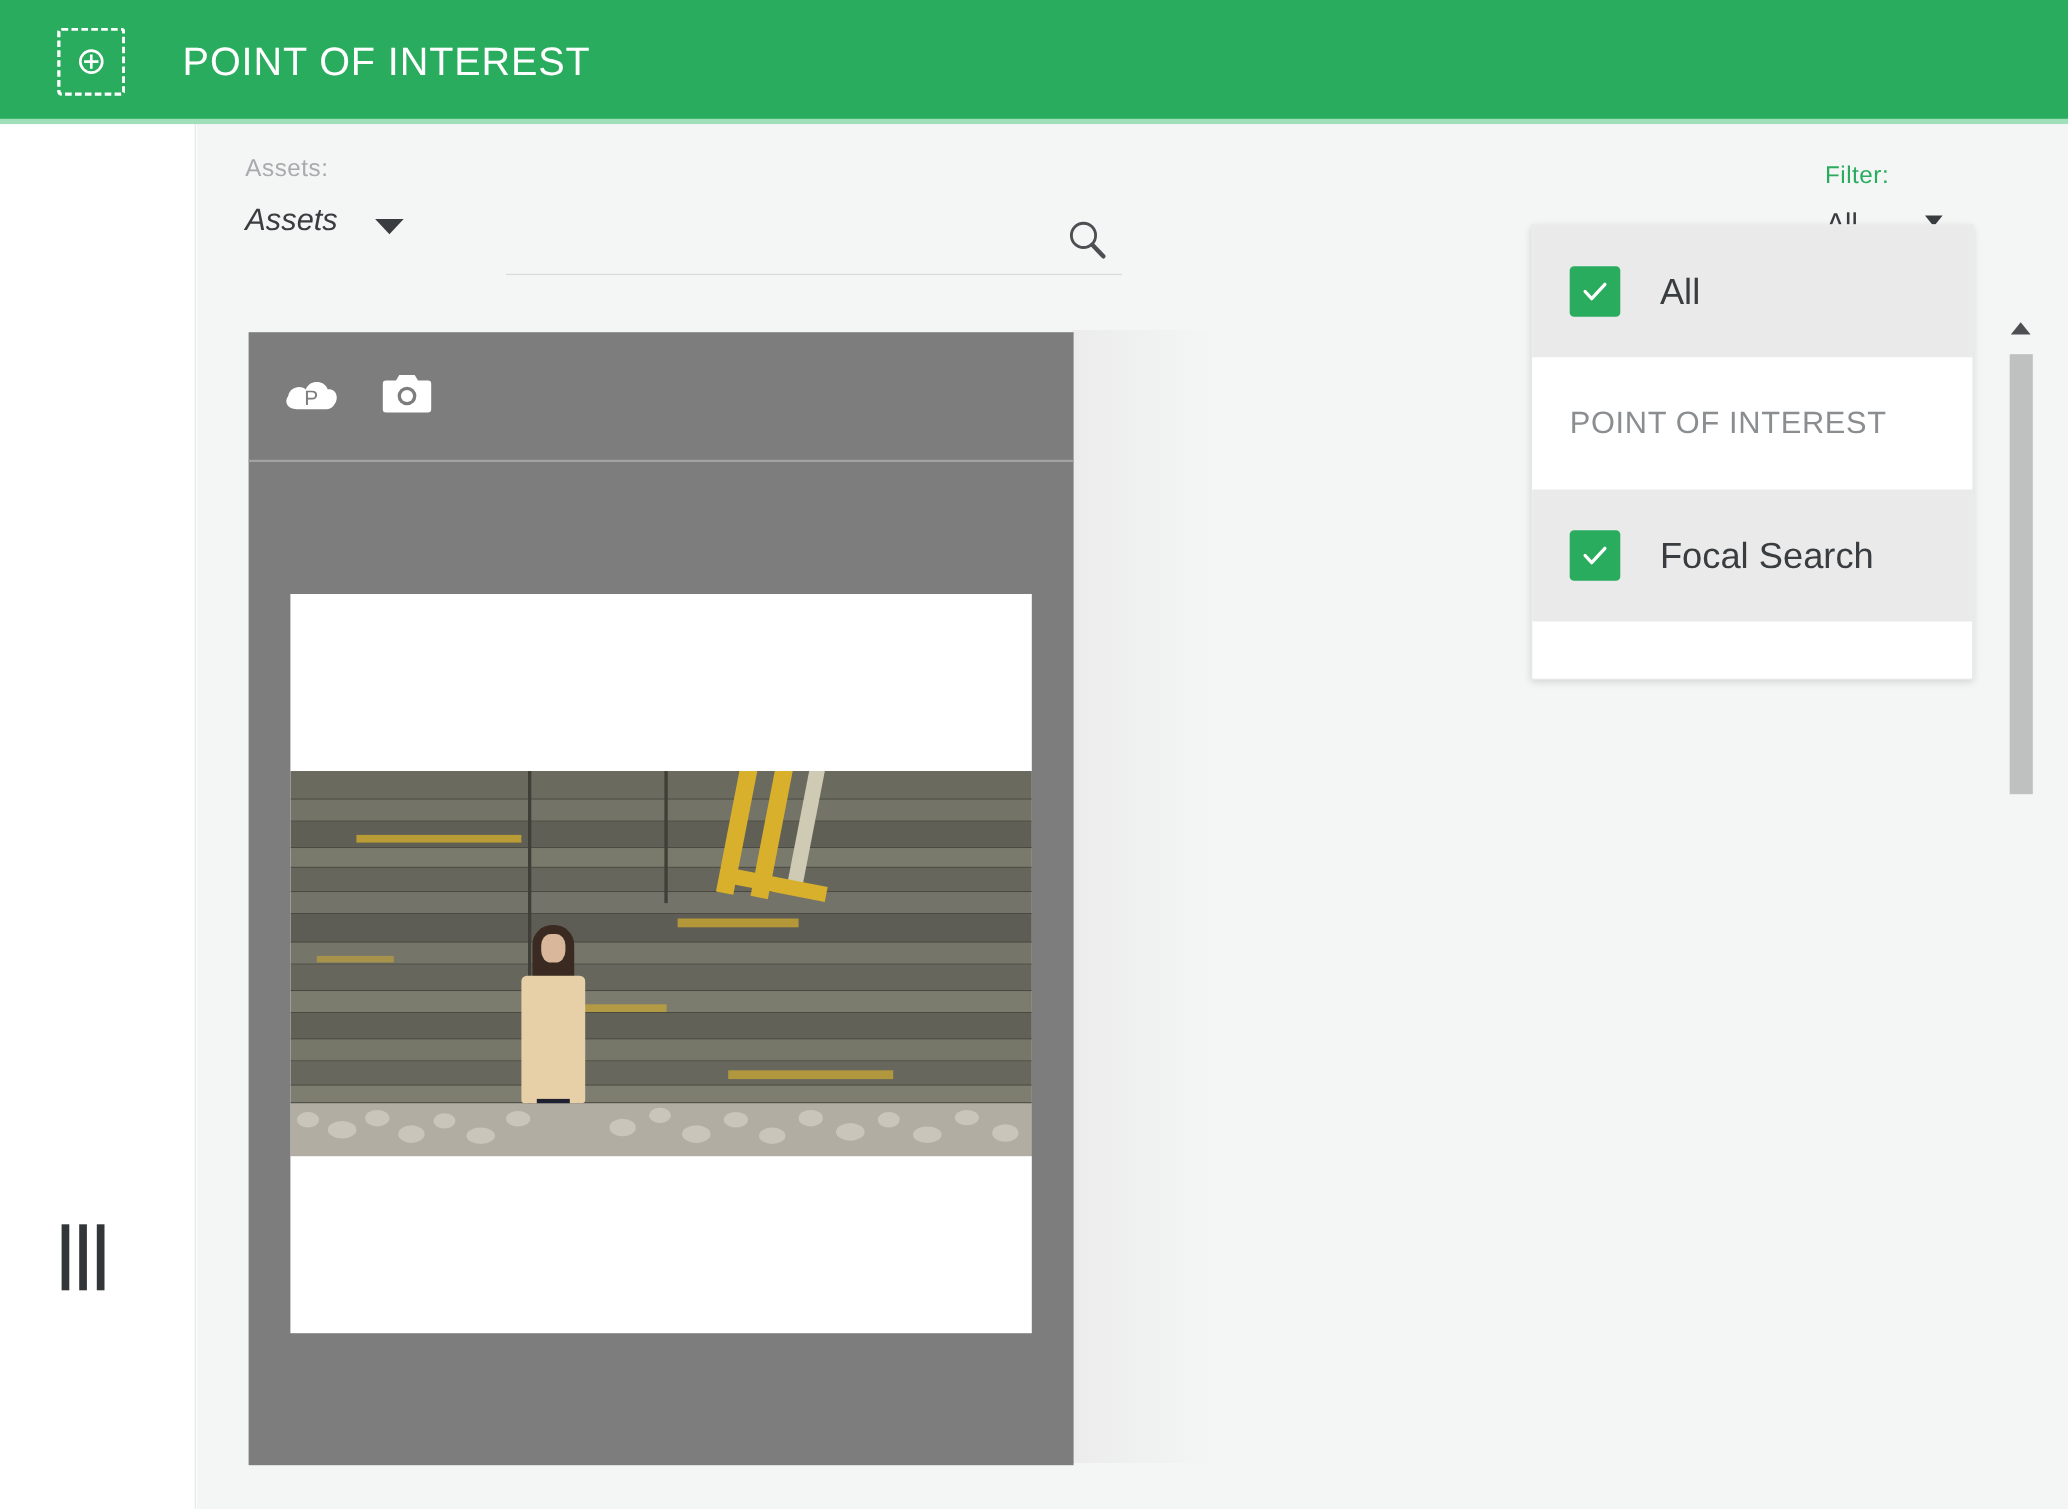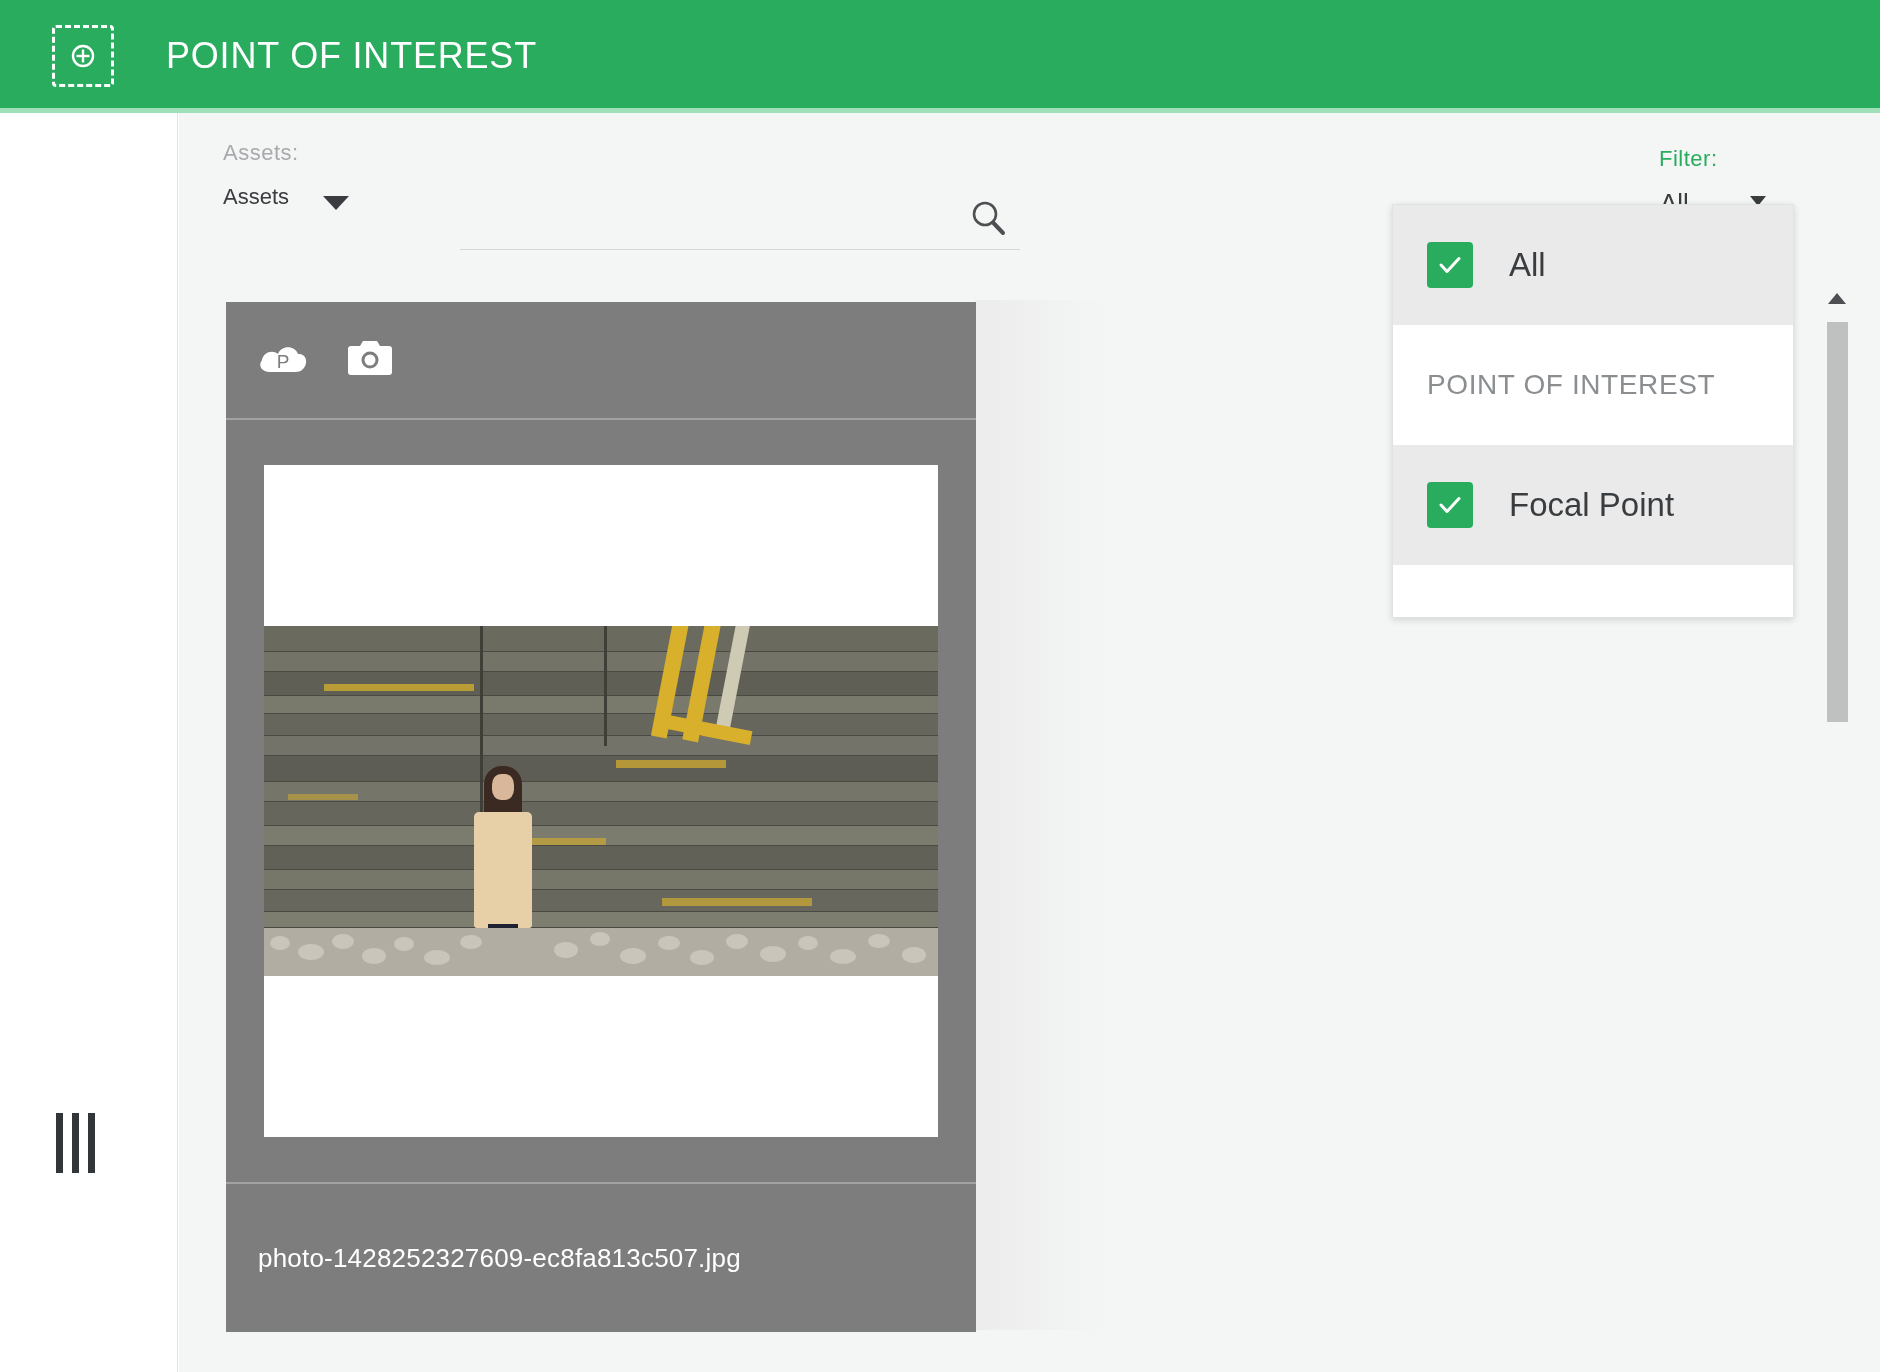--- a/index.html
+++ b/index.html
@@ -51,21 +51,21 @@
     width: 1701px; height: 1259px; background: #f4f5f5;
   }
 
   
   .search-label {
     position: absolute; left: 223px; top: 140px;
     font-size: 22px; color: #a8abad; letter-spacing: 0.5px;
   }
   .search-row { position: absolute; left: 223px; top: 184px; display: flex; align-items: flex-start; }
   .scope-select { display: flex; align-items: center; cursor: pointer; }
-  .scope-value { font-size: 22px; color: #3a3d3f; }
+  .scope-value { font-size: 28px; color: #3a3d3f; font-style: italic; }
   .caret-down {
     margin-left: 34px; width: 0; height: 0;
     border-left: 13px solid transparent; border-right: 13px solid transparent;
     border-top: 14px solid #3a3d3f;
     position: relative; top: 6px;
   }
   .search-field {
     position: absolute; left: 460px; top: 196px; width: 560px; height: 54px;
   }
   .search-field input {
@@ -249,21 +249,21 @@
     <div class="filter-item header-row">
       <span class="filter-group-label">POINT OF INTEREST</span>
     </div>
 
     <div class="filter-item shaded">
       <span class="cbox">
         <svg width="30" height="30" viewBox="0 0 30 30">
           <polyline points="6,15 12,21.5 24,8.5" fill="none" stroke="#ffffff" stroke-width="3" stroke-linecap="round" stroke-linejoin="round"></polyline>
         </svg>
       </span>
-      <span class="filter-item-label">Focal Point</span>
+      <span class="filter-item-label">Focal Search</span>
     </div>
 
   </div>
 
   <div class="vscroll">
     <div class="vscroll-arrow">
         <i></i>
       </div>
     <div class="vscroll-thumb"></div>
   </div>
@@ -345,19 +345,16 @@
             <div class="pebble" style="left:496px;top:18px; width:26px; height:16px;"></div>
             <div class="pebble" style="left:534px;top:8px;  width:20px; height:14px;"></div>
             <div class="pebble" style="left:566px;top:21px; width:26px; height:15px;"></div>
             <div class="pebble" style="left:604px;top:6px;  width:22px; height:14px;"></div>
             <div class="pebble" style="left:638px;top:19px; width:24px; height:16px;"></div>
           </div>
         </div>
       </div>
     </div>
 
-    <div class="card-foot">
-      <span class="card-filename">photo-1428252327609-ec8fa813c507.jpg</span>
-    </div>
 
   </div>
 
 </div>
 
 </body></html>

